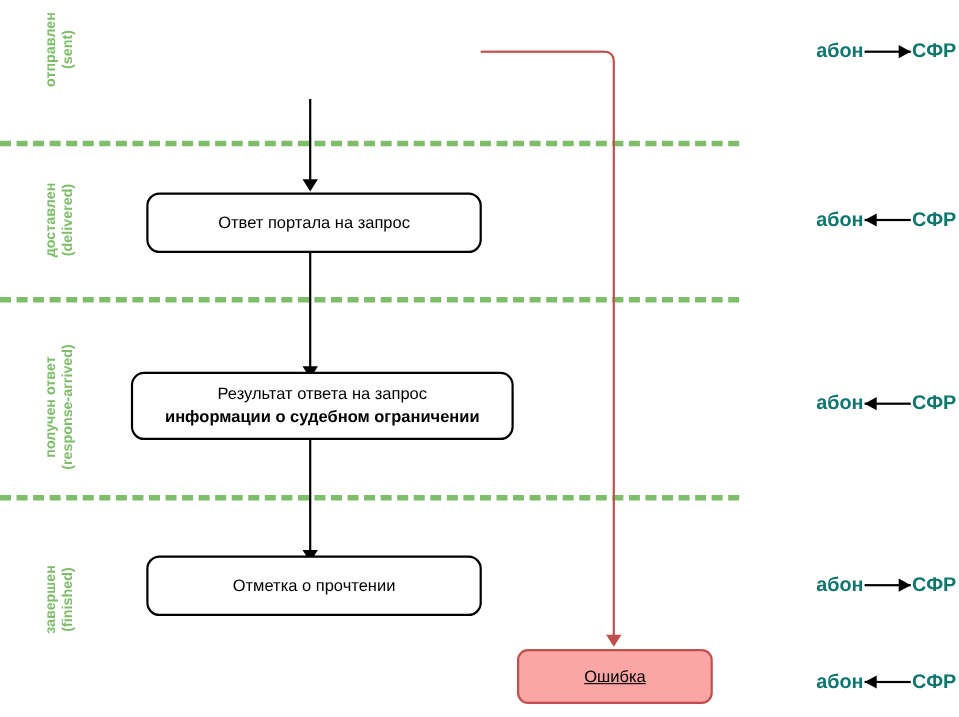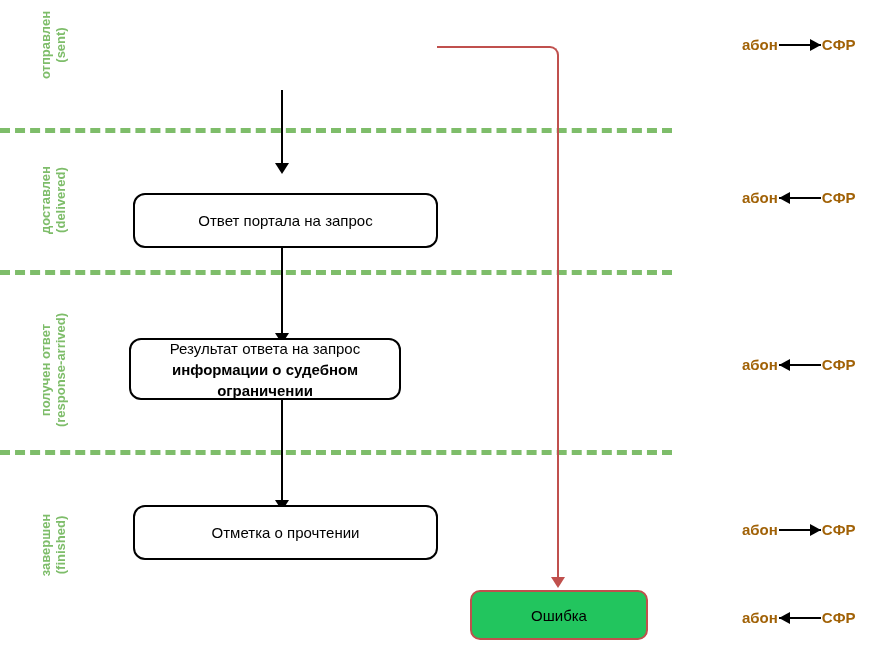--- a/index.html
+++ b/index.html
@@ -58,22 +58,23 @@
     align-items: center;
     justify-content: center;
     text-align: center;
     color: #000000;
     font-size: 15px;
     line-height: 21px;
     z-index: 4;
   }
   .node.error {
     border-color: #c0504d;
-    background: #22c55e;
+    background: #fca5a5;
     border-radius: 10px;
+    text-decoration: underline;
   }
   .node .txt { display: block; padding: 0 8px; }
   .node .txt .l2 { display: block; font-weight: bold; }
 
   
   .vline {
     position: absolute;
     width: 2px;
     background: #000000;
     z-index: 3;
@@ -109,22 +110,22 @@
   }
   .arrowhead-down.red {
     border-top-color: #c0504d;
   }
 
   
   .flow-note {
     position: absolute;
     display: flex;
     align-items: center;
-    color: #a16207;
-    font-size: 15px;
+    color: #0f766e;
+    font-size: 18px;
     font-weight: bold;
     white-space: nowrap;
     z-index: 4;
   }
   .flow-note .party { letter-spacing: 0px; }
   .flow-arrow {
     position: relative;
     width: 42px;
     height: 14px;
     margin: 0 1px;
@@ -192,27 +193,27 @@
 
   <div class="vline" style="left:281px; top:398px; height:108px;"></div>
   <div class="arrowhead-down" style="left:275px; top:500px;"></div>
 
   <div class="rline-h" style="left:437px; top:46px; width:113px;"></div>
   <div class="rline-corner" style="left:549px; top:46px; width:10px; height:10px;"></div>
   <div class="rline-v" style="left:557px; top:55px; height:523px;"></div>
   <div class="arrowhead-down red" style="left:551px; top:577px;"></div>
 
 
-  <div class="node" style="left:133px; top:175px; width:305px; height:55px;margin-top:18px;">
+  <div class="node" style="left:133px; top:175px; width:305px; height:55px;">
     <span class="txt">
       <span>Ответ портала на запрос</span>
     </span>
   </div>
 
-  <div class="node" style="left:129px; top:338px; width:272px; height:62px;">
+  <div class="node" style="left:119px; top:338px; width:348px; height:62px;">
     <span class="txt">
       <span>Результат ответа на запрос</span>
       <span class="l2">информации о судебном ограничении</span>
     </span>
   </div>
 
   <div class="node" style="left:133px; top:505px; width:305px; height:55px;">
     <span class="txt">
       <span>Отметка о прочтении</span>
     </span>

